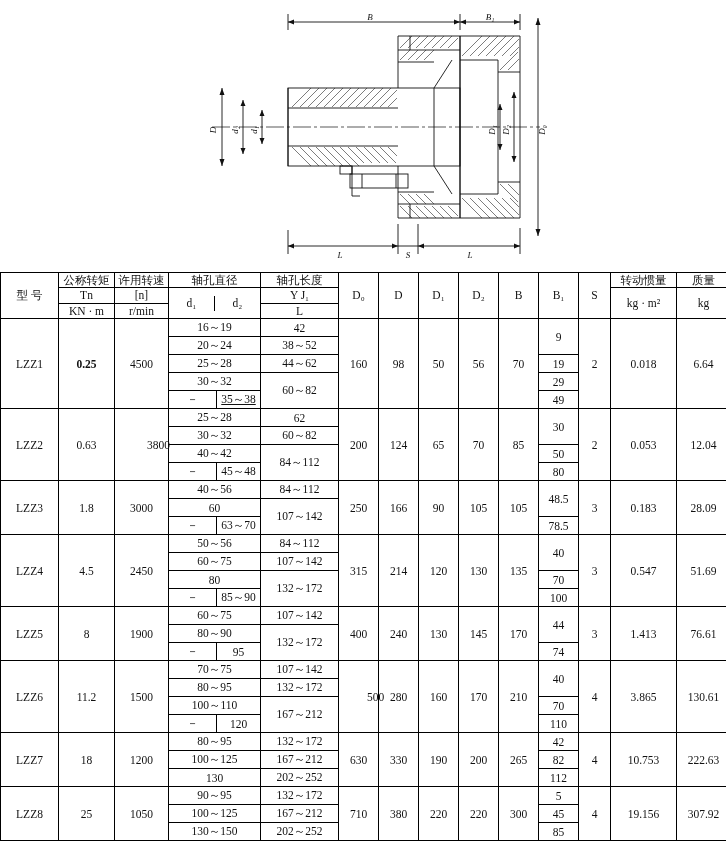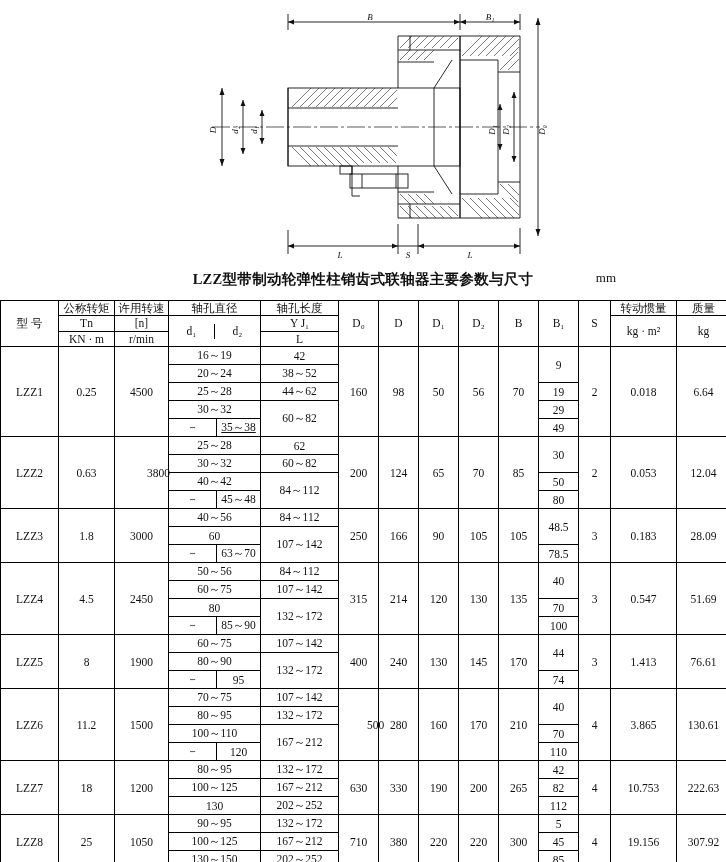--- a/index.html
+++ b/index.html
@@ -202,24 +202,20 @@
       <text class="dimi" x="257" y="130" text-anchor="middle" transform="rotate(-90 257 130)">d₁</text>
       <text class="dimi" x="495" y="130" text-anchor="middle" transform="rotate(-90 495 130)">D₁</text>
       <text class="dimi" x="509" y="130" text-anchor="middle" transform="rotate(-90 509 130)">D₂</text>
       <text class="dimi" x="545" y="130" text-anchor="middle" transform="rotate(-90 545 130)">D₀</text>
       <text class="dimi" x="340" y="258" text-anchor="middle">L</text>
       <text class="dimi" x="408" y="258" text-anchor="middle">S</text>
       <text class="dimi" x="470" y="258" text-anchor="middle">L</text>
     </svg>
   </div>
 
-  <div class="title-row">
-    <div class="title">LZZ型带制动轮弹性柱销齿式联轴器主要参数与尺寸</div>
-    <div class="unit">mm</div>
-  </div>
 
   <table class="main">
     <colgroup>
       <col style="width:58px">
         <col style="width:56px">
         <col style="width:54px">
       <col style="width:48px">
         <col style="width:44px">
         <col style="width:78px">
       <col style="width:40px">
@@ -264,21 +260,21 @@
       </tr>
       <tr class="hdr">
         <td>KN · m</td>
         <td>r/min</td>
         <td>L</td>
       </tr>
     </thead>
     <tbody id="tbody">
         <tr>
           <td rowspan="5" class="model" style="height: 17px; margin-left: 48px;">LZZ1</td>
-          <td rowspan="5" style="height: 17px;">0.25</td>
+          <td rowspan="5" style="height: 17px; font-weight: bold;">0.25</td>
           <td rowspan="5" style="height: 17px;">4500</td>
           <td colspan="2" style="height: 17px;">16～19</td>
           <td style="height: 17px;">42</td>
           <td rowspan="5" style="height: 17px;">160</td>
           <td rowspan="5" style="height: 17px;">98</td>
           <td rowspan="5" style="height: 17px;">50</td>
           <td rowspan="5" style="height: 17px;">56</td>
           <td rowspan="5" style="height: 17px;">70</td>
           <td rowspan="2" style="height: 17px;">9</td>
           <td rowspan="5" style="height: 17px;">2</td>

